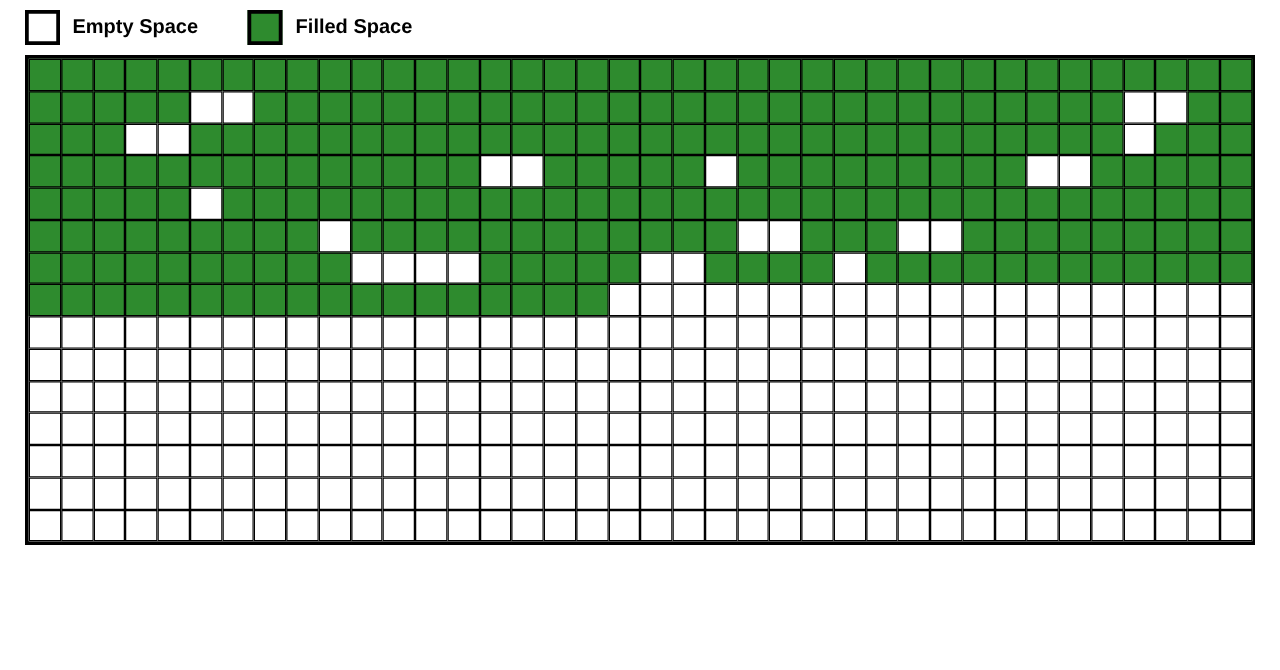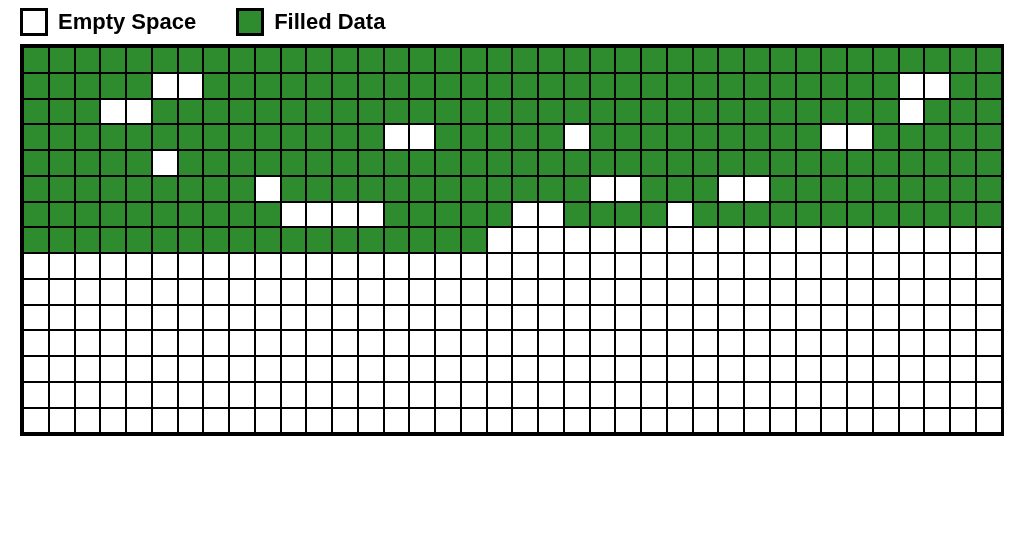--- a/index.html
+++ b/index.html
@@ -9,21 +9,21 @@
       height: 536px;
       overflow: hidden;
       font-family: Arial, sans-serif;
     }
 
     #legend {
       display: flex;
       align-items: center;
       padding: 8px 20px;
       gap: 40px;
-      font-size: 22px;
+      font-size: 16px;
       font-weight: bold;
     }
 
     .legend-item {
       display: flex;
       align-items: center;
       gap: 10px;
     }
 
     .legend-box {
@@ -60,21 +60,21 @@
 
 
 
 <div id="legend">
   <div class="legend-item">
     <div class="legend-box empty"></div>
     <span>Empty Space</span>
   </div>
   <div class="legend-item">
     <div class="legend-box filled"></div>
-    <span>Filled Data</span>
+    <span>Filled Space</span>
   </div>
 </div>
 
 <div id="grid-container">
   <div id="grid" style="grid-template-columns: repeat(38, 1fr);">
       <div class="cell filled"></div>
       <div class="cell filled"></div>
       <div class="cell filled"></div>
       <div class="cell filled"></div>
       <div class="cell filled"></div>

